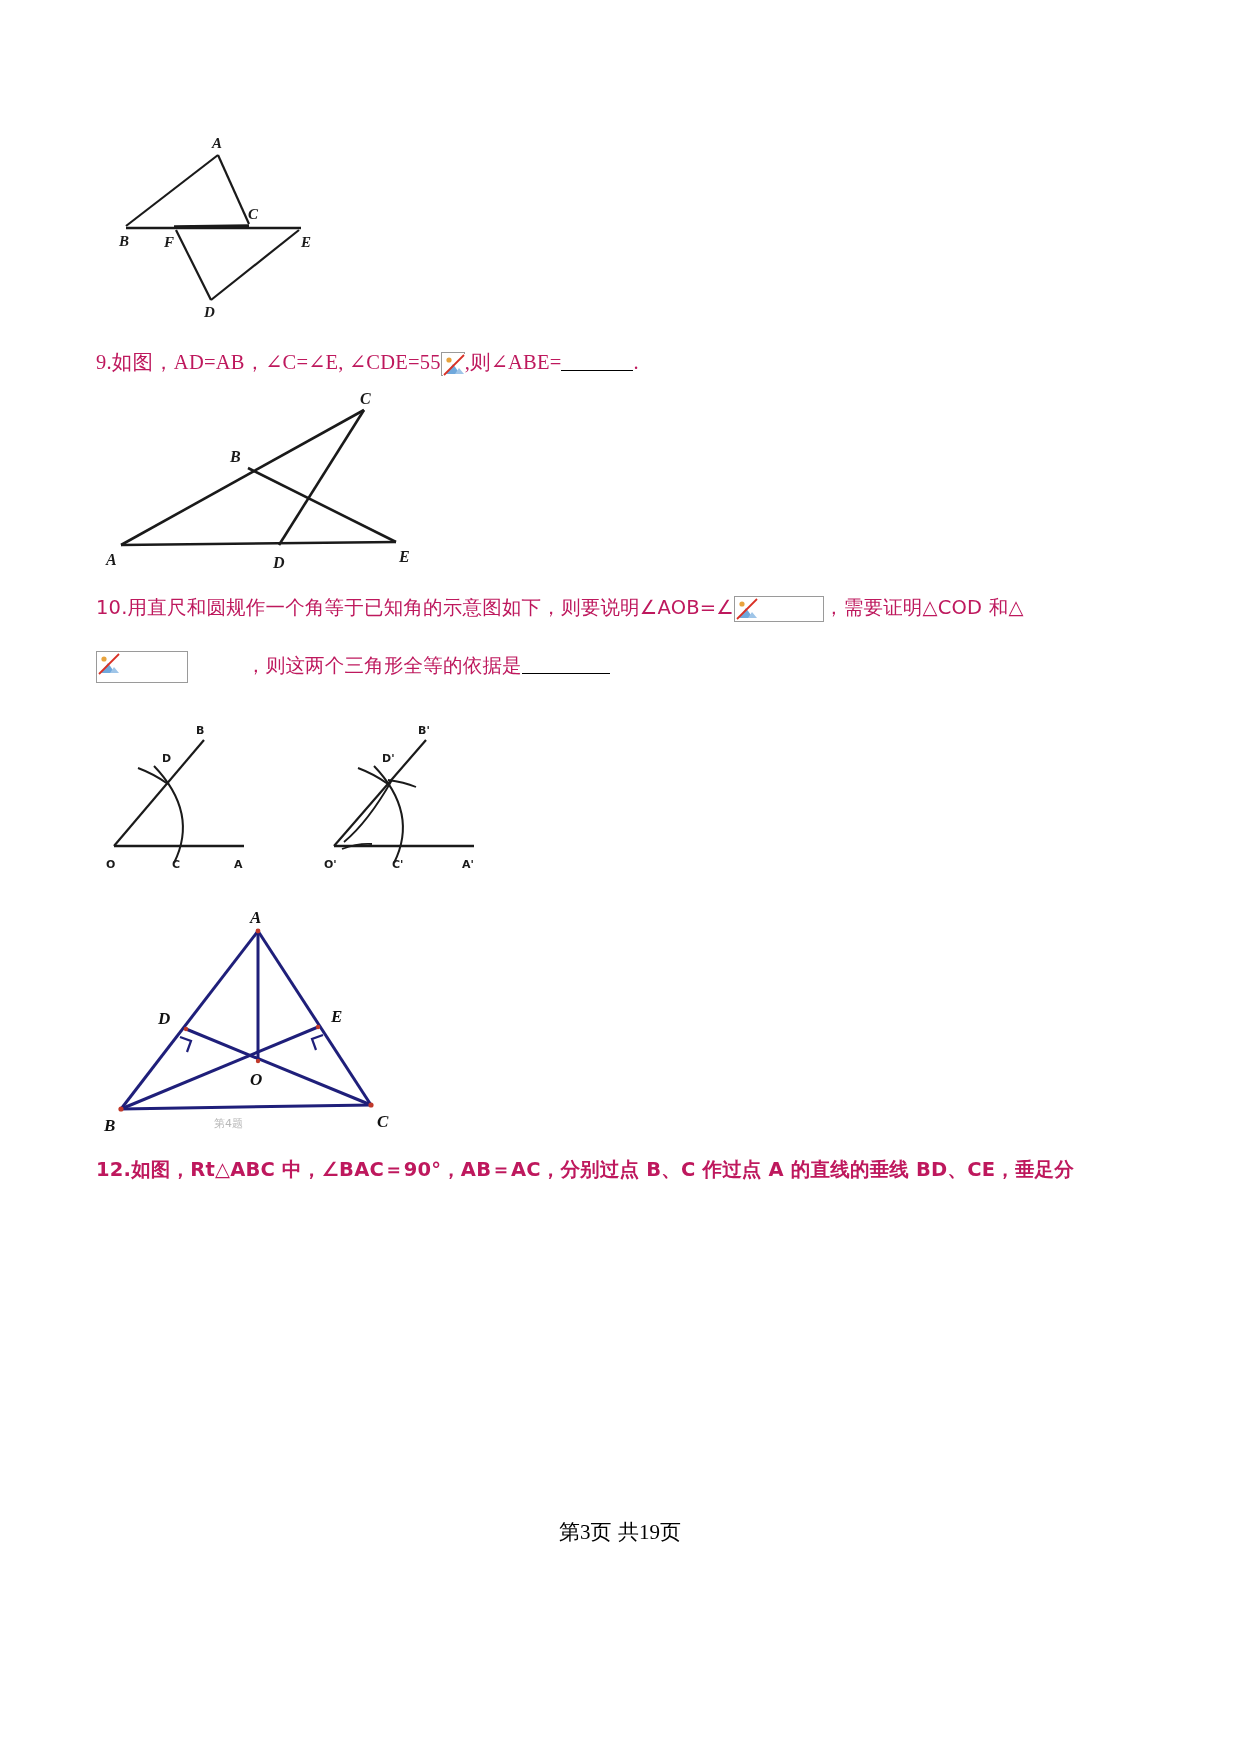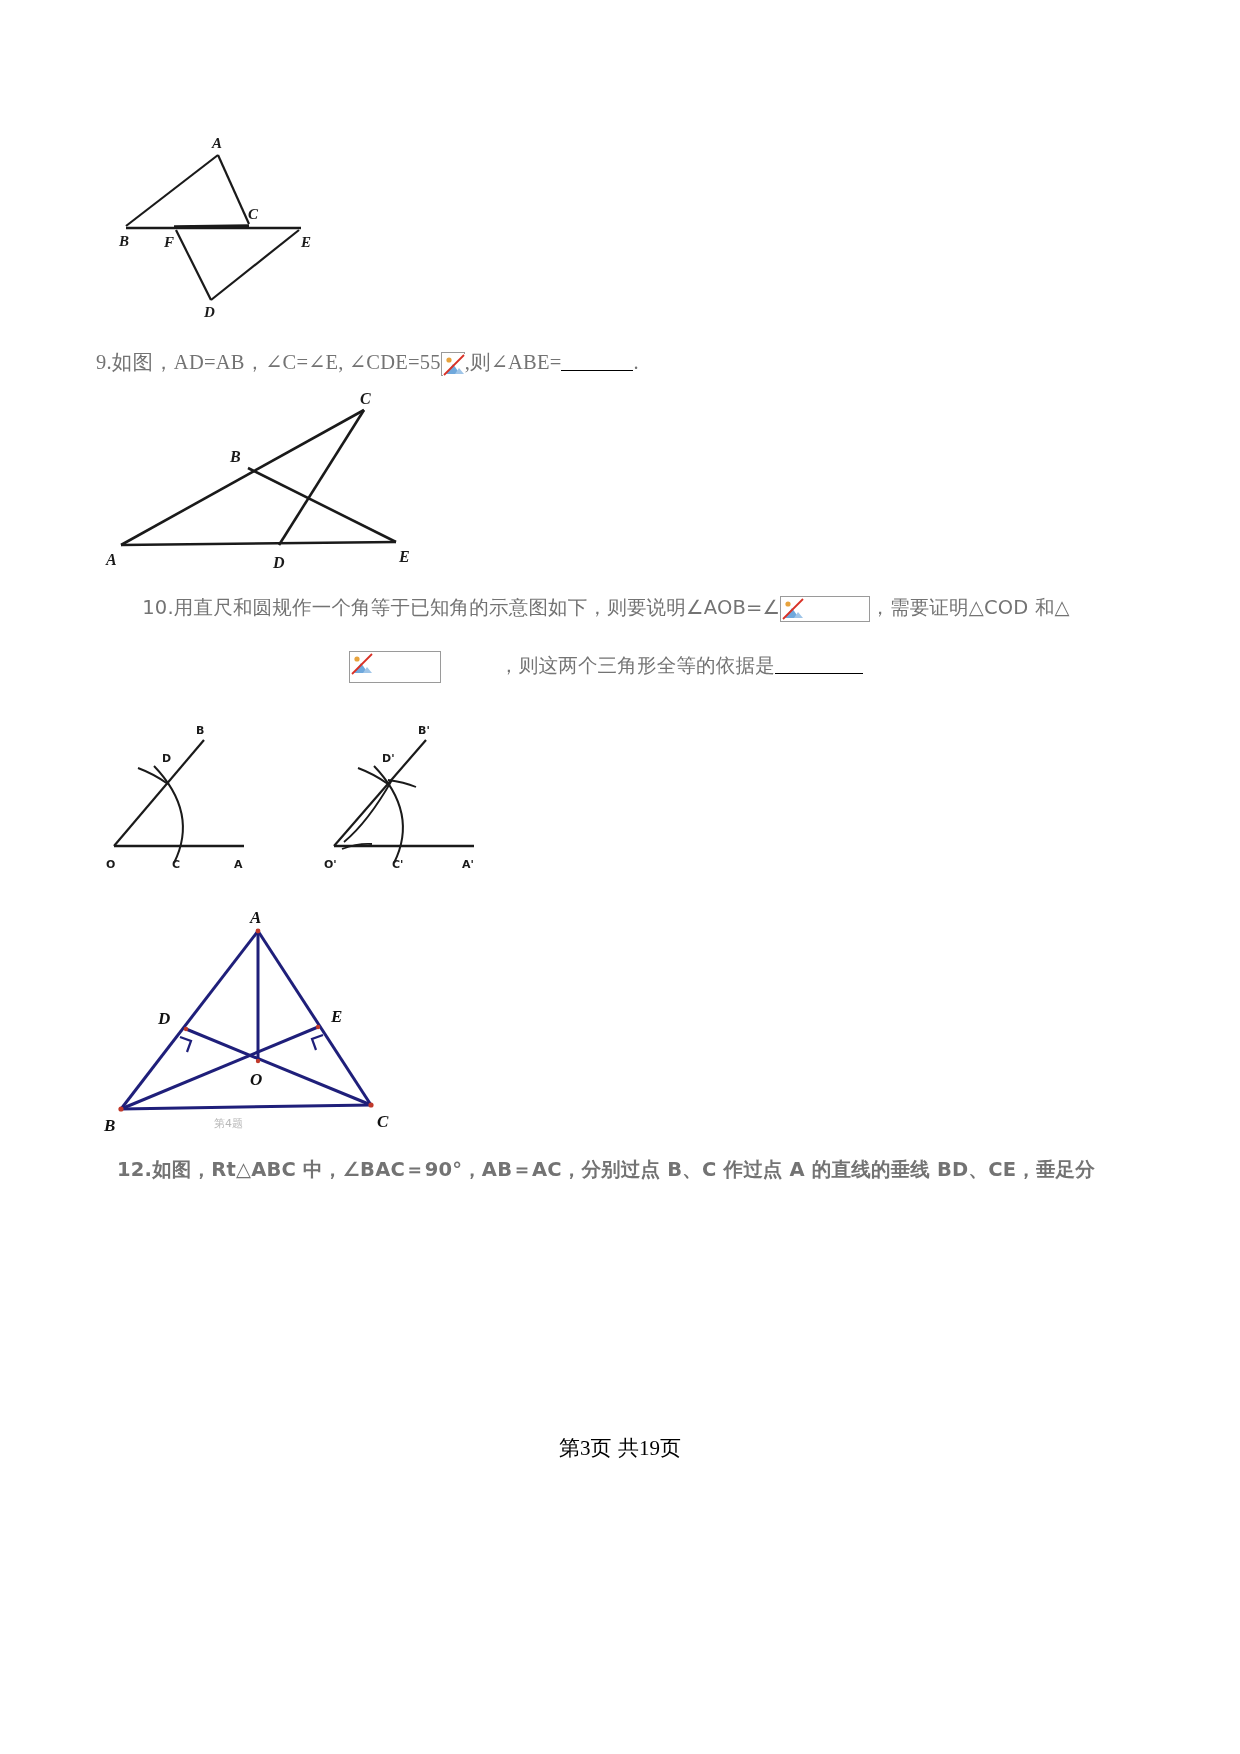--- a/index.html
+++ b/index.html
@@ -27,27 +27,26 @@
     left: 96px;
     top: 120px;
     width: 1020px;
   }
 
   
   .qtext {
     font-family: "Liberation Serif", "DejaVu Serif", serif;
     font-size: 20.5px;
     line-height: 44px;
-    color: #737373;
+    color: #be185d;
     letter-spacing: 0.2px;
   }
   .qtext.cjk {
     font-family: "DejaVu Sans", "Liberation Sans", sans-serif;
     font-size: 19.5px;
-    text-align: center;
   }
   .blank-s { display:inline-block; border-bottom:1.4px solid #000; width:72px; height:18px; vertical-align: -2px;}
   .blank-m { display:inline-block; border-bottom:1.4px solid #000; width:88px; height:18px; vertical-align: -2px;}
   .blank-l { display:inline-block; border-bottom:1.4px solid #000; width:196px; height:18px; vertical-align: -2px;}
   .blank-xs{ display:inline-block; border-bottom:1.4px solid #000; width:56px; height:18px; vertical-align: -2px;}
 
   
   .broken-img {
     display: inline-block;
     border: 1px solid #9a9a9a;
@@ -92,21 +91,21 @@
   .watermark {
     font-family: "DejaVu Sans", "Liberation Sans", sans-serif;
     fill: #b8b8b8;
     font-size: 11px;
   }
 
   
   .footer {
     position: absolute;
     left: 0;
-    top: 1432px;
+    top: 1516px;
     width: 1240px;
     text-align: center;
   }
   .footer-inner {
     display: inline-block;
     font-family: "DejaVu Sans", "Liberation Sans", sans-serif;
     font-size: 21px;
     color: #000;
     padding: 2px 10px;
   }

